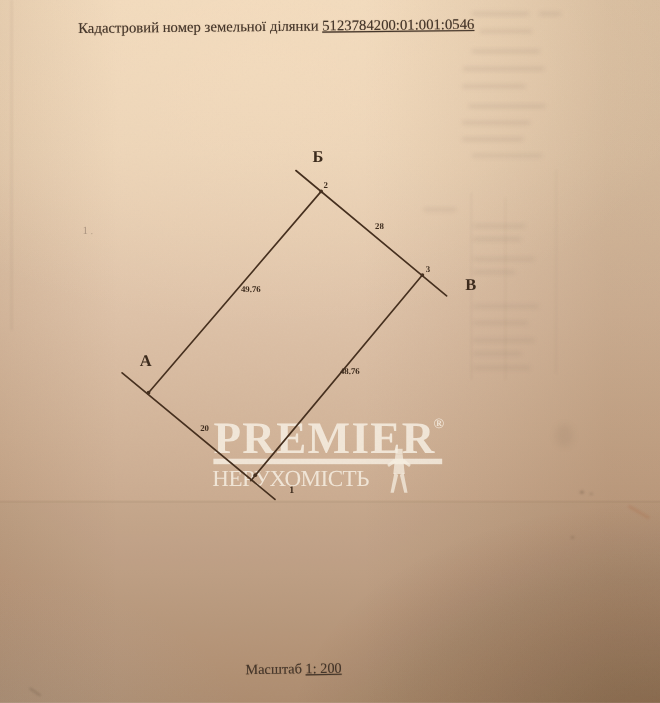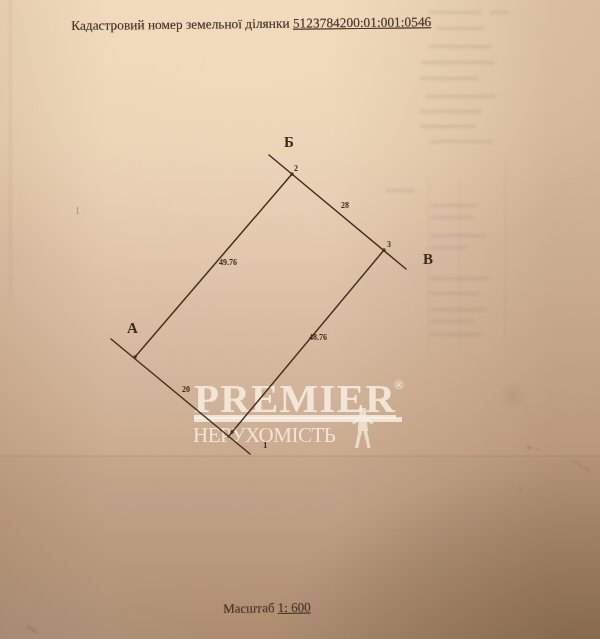--- a/index.html
+++ b/index.html
@@ -107,40 +107,40 @@
     <text x="341" y="208" font-size="8">28</text>
 
     <text x="219" y="265" font-size="8">49.76</text>
 
     <text x="309" y="340" font-size="8">48.76</text>
 
     <text x="182" y="392" font-size="8">20</text>
   </g>
 </svg>
 
-<div style="position:absolute;left:194px;top:378px;color:rgba(250,244,232,0.8);font-weight:bold;font-size:41px;letter-spacing:1.2px;line-height:1;white-space:nowrap;filter:blur(0.35px);text-decoration:underline;">PREMIER</div>
+<div style="position:absolute;left:194px;top:378px;color:rgba(250,244,232,0.8);font-weight:bold;font-size:41px;letter-spacing:1.2px;line-height:1;white-space:nowrap;filter:blur(0.35px);">PREMIER</div>
 
 <div style="position:absolute;left:394px;top:378px;color:rgba(250,244,232,0.8);font-weight:bold;font-size:13px;line-height:1;filter:blur(0.3px);">®</div>
 
 <div style="position:absolute;left:194px;top:417px;width:208px;height:5px;background:rgba(250,244,232,0.78);filter:blur(0.35px);"></div>
 
 <div style="position:absolute;left:193px;top:423px;color:rgba(250,244,232,0.8);font-weight:normal;font-size:21px;letter-spacing:-0.5px;line-height:1.2;white-space:nowrap;filter:blur(0.35px);">НЕРУХОМІСТЬ</div>
 
 <svg width="26" height="42" viewBox="0 0 26 42" style="position:absolute;left:350px;top:407px;filter:blur(0.4px);">
   <g fill="rgba(248,241,228,0.72)">
     <rect x="9.5" y="1" width="6.5" height="5"></rect>
     <path d="M9.5,6 L16,6 L18,24 L7.5,24 Z"></path>
     <path d="M8.5,10 L2,15.5 L3.5,17.5 L9.5,13.5 Z"></path>
     <path d="M17,10 L23.5,15.5 L22,17.5 L16,13.5 Z"></path>
     <path d="M8.5,23 L5,41 L8,41 L12,24.5 Z"></path>
     <path d="M17,23 L20.5,41 L17.5,41 L13.5,24.5 Z"></path>
   </g>
 </svg>
 
-<div class="tilt" style="left:223px;top:601px;font-size:13px;text-shadow:0 0 0.7px rgba(90,62,38,0.55);transform:rotate(-1deg);transform-origin:left top;">Масштаб <span style="text-decoration:underline;">1: 600</span></div>
+<div class="tilt" style="left:223px;top:601px;font-size:13px;text-shadow:0 0 0.7px rgba(90,62,38,0.55);transform:rotate(-1deg);transform-origin:left top;">Масштаб <span style="text-decoration:underline;">1: 200</span></div>
 
 <svg width="600" height="639" style="position:absolute;left:0;top:0;pointer-events:none;" viewBox="0 0 600 639">
   <filter id="gr">
       <feTurbulence type="fractalNoise" baseFrequency="0.55" numOctaves="2" stitchTiles="stitch"></feTurbulence>
       <feColorMatrix type="matrix" values="0 0 0 0 0.45 0 0 0 0 0.38 0 0 0 0 0.3 0 0 0 0.6 0"></feColorMatrix>
     </filter>
   <rect width="600" height="639" filter="url(#gr)" opacity="0.07"></rect>
 </svg>
 
 </body></html>

